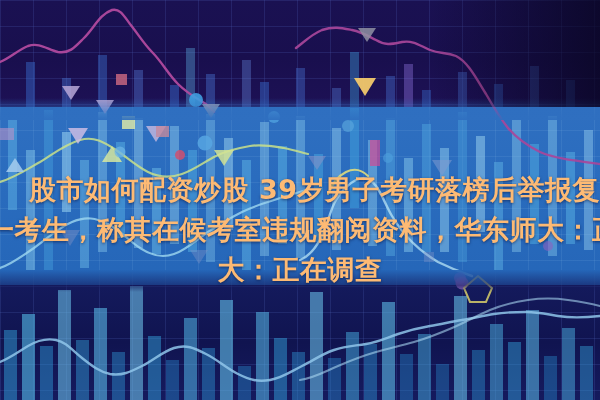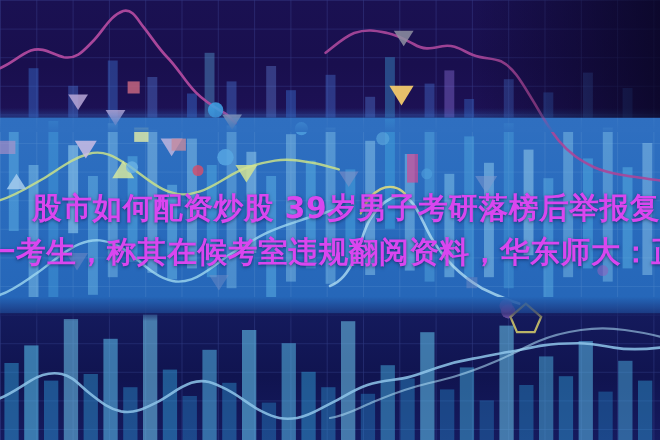--- a/index.html
+++ b/index.html
@@ -68,21 +68,21 @@
 
   
   #headline {
     position: absolute;
     left: 0; top: 0;
     width: 600px; height: 400px;
     pointer-events: none;
   }
   .hl-line {
     position: absolute;
-    color: #d946ef;
+    color: #fdba74;
     font-weight: bold;
     font-size: 27px;
     line-height: 30px;
     letter-spacing: 0.5px;
     white-space: nowrap;
     text-shadow: 0 1px 3px rgba(6,10,45,0.55);
     font-family: "DejaVu Sans", "Liberation Sans", sans-serif;
   }
   #hl-1 { left: 29px;  top: 175px; }
   #hl-2 { left: -13px; top: 215px; }
@@ -323,15 +323,16 @@
     </g>
   </svg>
 
   <div class="glow" id="glow-midtop"></div>
   <div class="glow" id="glow-midbot"></div>
   <div class="glow" id="glow-rightdark"></div>
 
   <div id="headline">
     <div class="hl-line" id="hl-1">股市如何配资炒股 39岁男子考研落榜后举报复</div>
     <div class="hl-line" id="hl-2">一考生，称其在候考室违规翻阅资料，华东师大：正在</div>
+    <div class="hl-line" id="hl-3">大：正在调查</div>
   </div>
 
 </div>
 
 </body></html>

